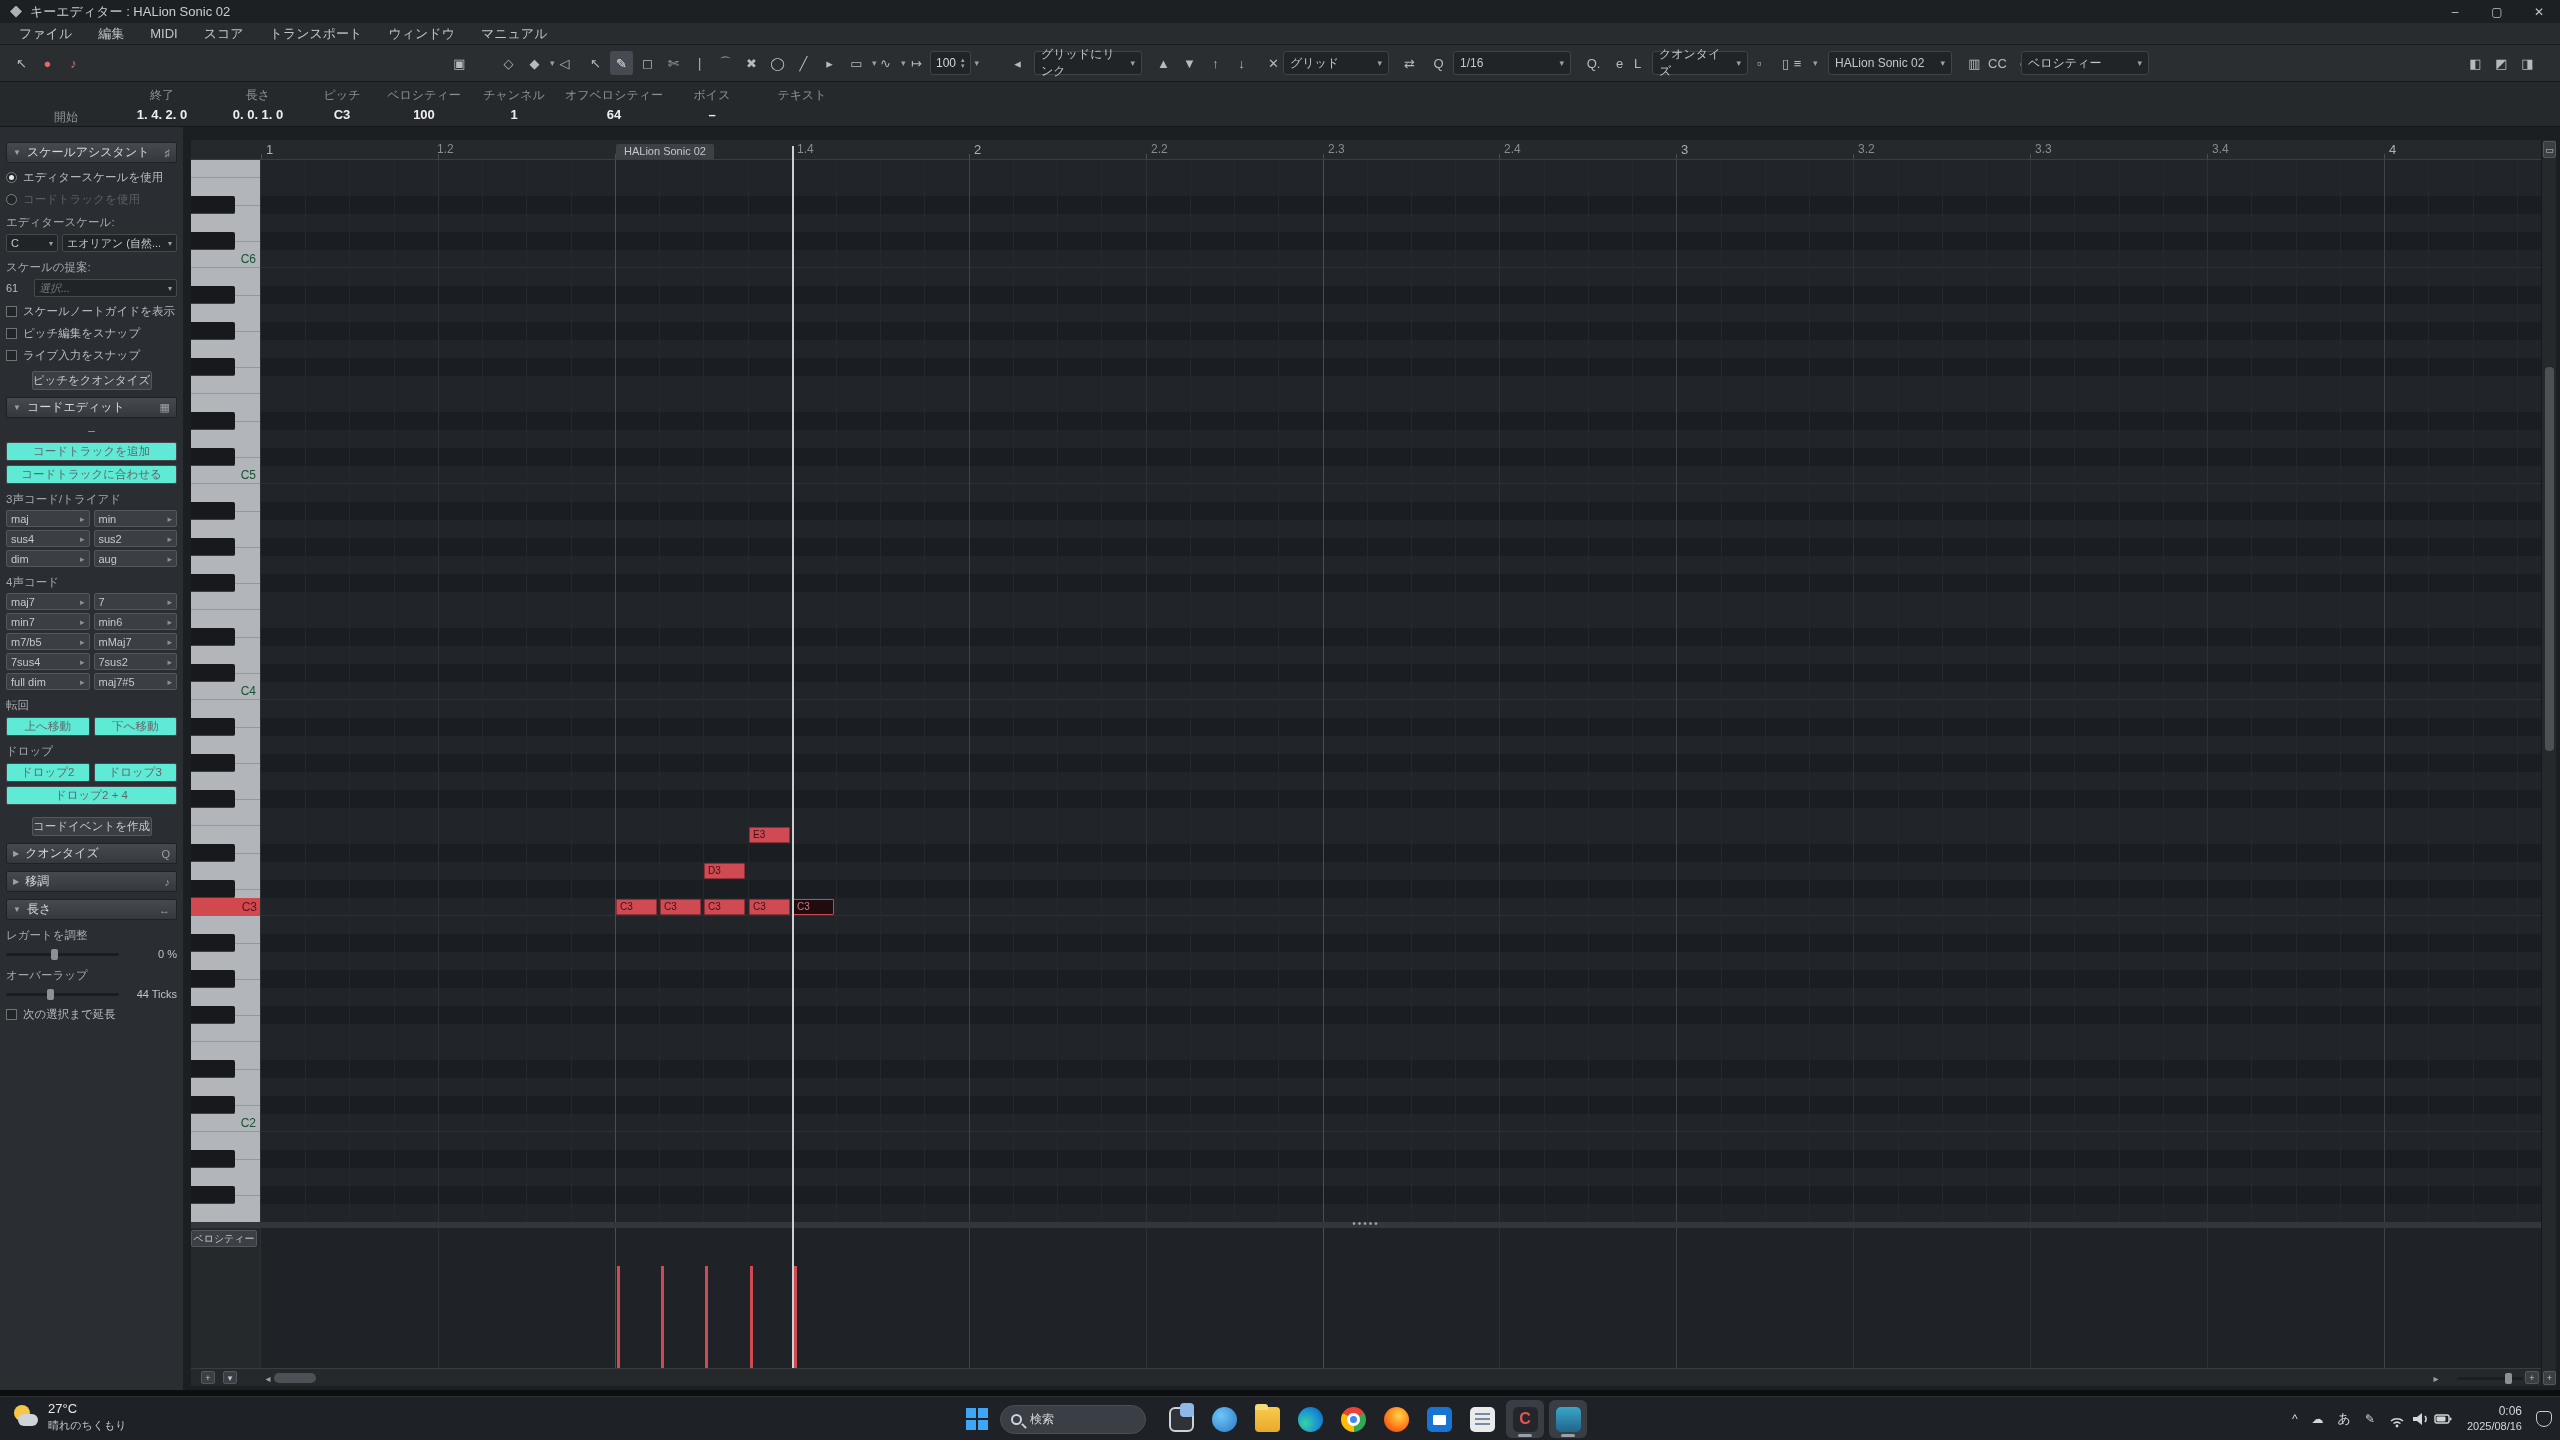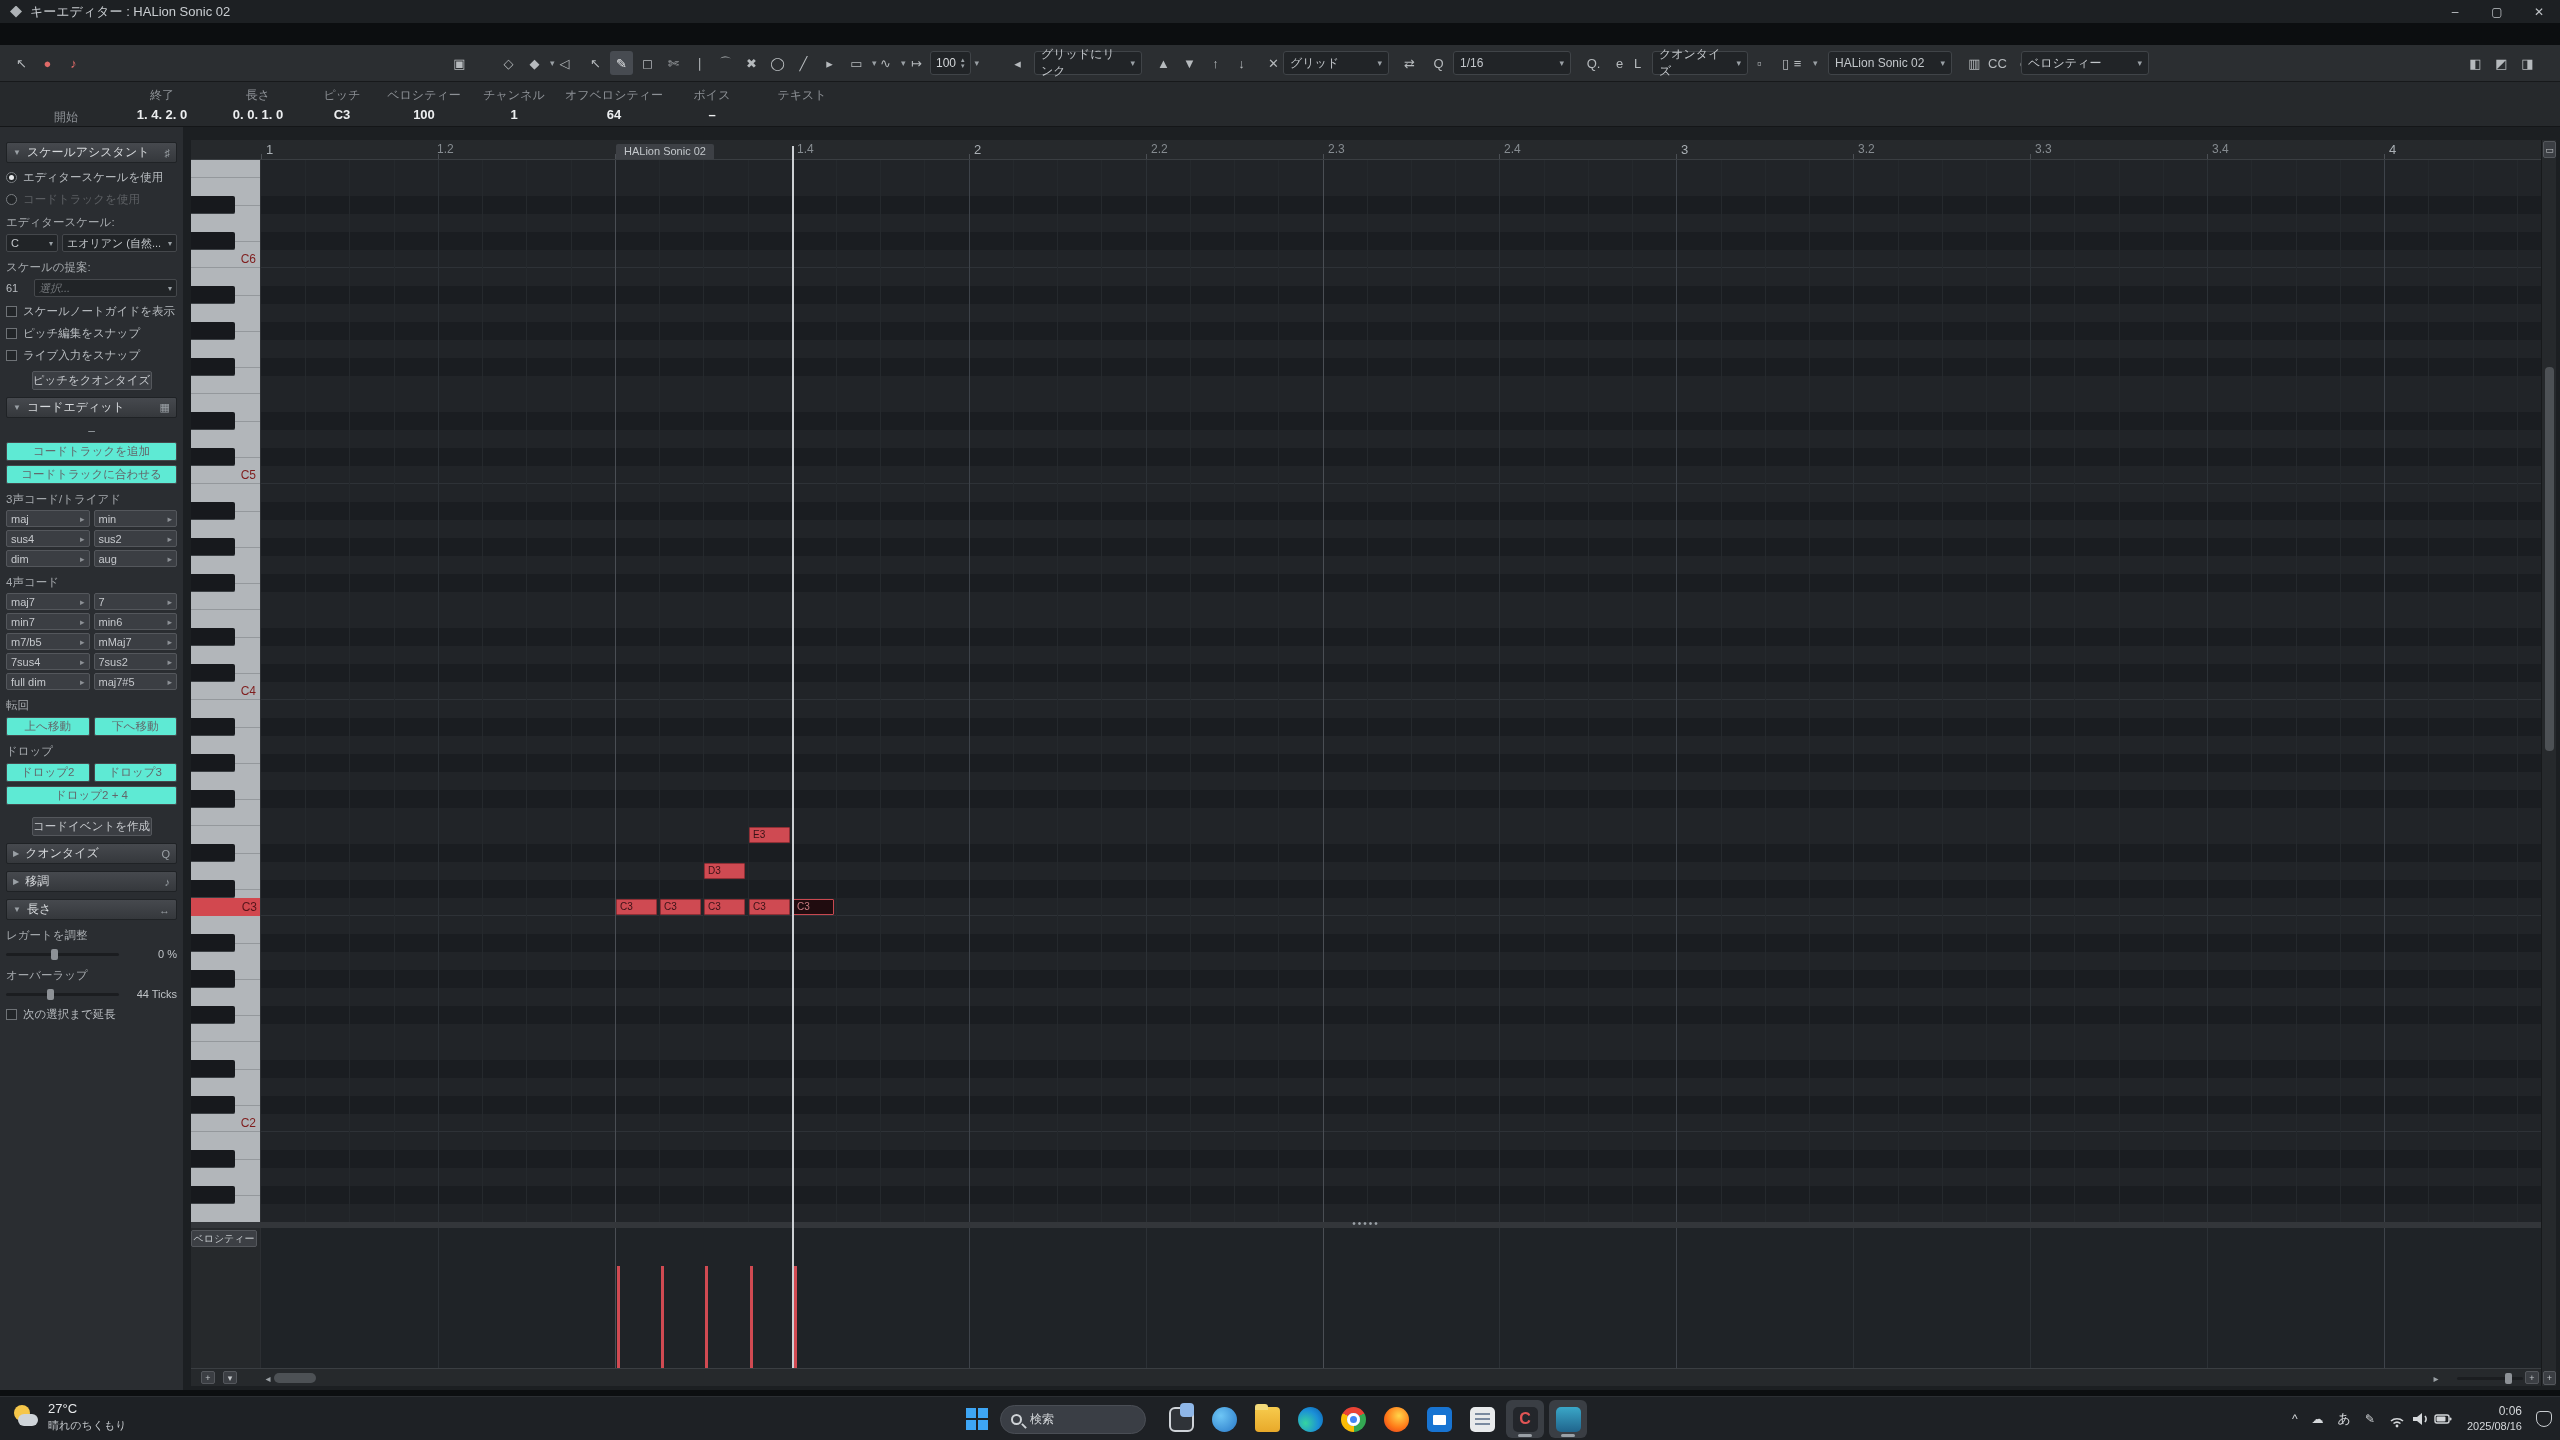--- a/index.html
+++ b/index.html
@@ -59,21 +59,21 @@
 #rulercorner{position:absolute;left:191px;top:140px;width:70px;height:20px;background:#26292c;border-bottom:1px solid #3a3e42}
 #ruler{position:absolute;left:261px;top:140px;width:2280px;height:20px;background:#26292c;border-bottom:1px solid #3a3e42;overflow:hidden}
 .rlab{position:absolute;top:2px;font-size:12px;color:#868c91}
 .rlab.bar{font-size:13px;color:#aab0b5}
 .rtick{position:absolute;bottom:0;width:1px;height:5px;background:#4a4e53}
 .partlab{position:absolute;bottom:0;height:15px;background:#3d4045;color:#c3c7cb;font-size:11px;padding:1px 8px 0 8px;border-radius:2px 2px 0 0;white-space:nowrap}
 #keyboard{position:absolute;left:191px;top:160px;width:70px;height:1062px;background:#b2b6ba;border-right:1px solid #2c2f33;overflow:hidden}
 .bkey{position:absolute;left:0;width:44px;height:18px;background:#17191d;border-radius:0 2px 2px 0;border-bottom:1px solid #3c4044}
 .ksepF{position:absolute;left:0;width:70px;height:1px;background:#94989c}
 .ksepR{position:absolute;left:44px;width:26px;height:1px;background:#94989c}
-.oct{position:absolute;right:4px;font-size:12px;color:#7f1d1d}
+.oct{position:absolute;right:4px;font-size:12px;color:#14532d}
 .keyhl{position:absolute;left:0;width:70px;height:18px;background:#d2484f}
 .khlab{position:absolute;right:4px;top:2px;font-size:12px;color:#57151a}
 #grid{position:absolute;left:261px;top:160px;width:2280px;height:1062px;background:#212428;overflow:hidden}
 .grow{position:absolute;left:0;width:100%;height:18px}
 .grow.gb{background:#1a1d21}
 .grow.gc{border-bottom:1px solid #2e3237}
 .vl{position:absolute;top:0;width:1px;height:100%}
 .vl.six{background:#25292d}
 .vl.beat{background:#2c3136}
 .vl.bar{background:#3e434a}
@@ -150,20 +150,29 @@
   <div id="titlebar">
     <span class="appico"></span>
     <span>キーエディター : HALion Sonic 02</span>
     <div class="winbtns">
       <div class="winbtn">–</div>
       <div class="winbtn">▢</div>
       <div class="winbtn">✕</div>
     </div>
   </div>
 
+  <div id="menubar">
+      <div class="menu-item">ファイル</div>
+      <div class="menu-item">編集</div>
+      <div class="menu-item">MIDI</div>
+      <div class="menu-item">スコア</div>
+      <div class="menu-item">トランスポート</div>
+      <div class="menu-item">ウィンドウ</div>
+      <div class="menu-item">マニュアル</div>
+    </div>
 
   <div id="toolbar">
       <div class="tgroup" style="left: 10px;">
         <div class="tbtn">↖</div>
         <div class="tbtn" style="color: rgb(224, 106, 104);">●</div>
         <div class="tbtn" style="color: rgb(224, 106, 104);">♪</div>
       </div>
       <div class="tgroup" style="left: 448px;">
         <div class="tbtn">▣</div>
       </div>

